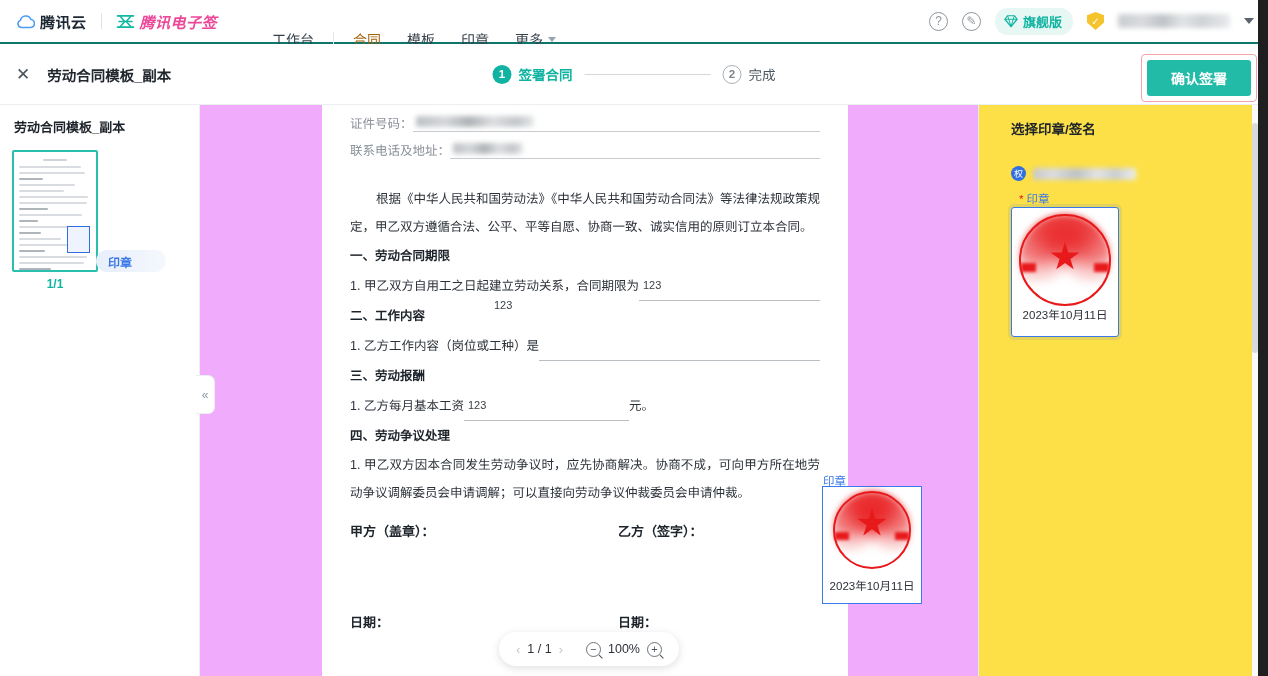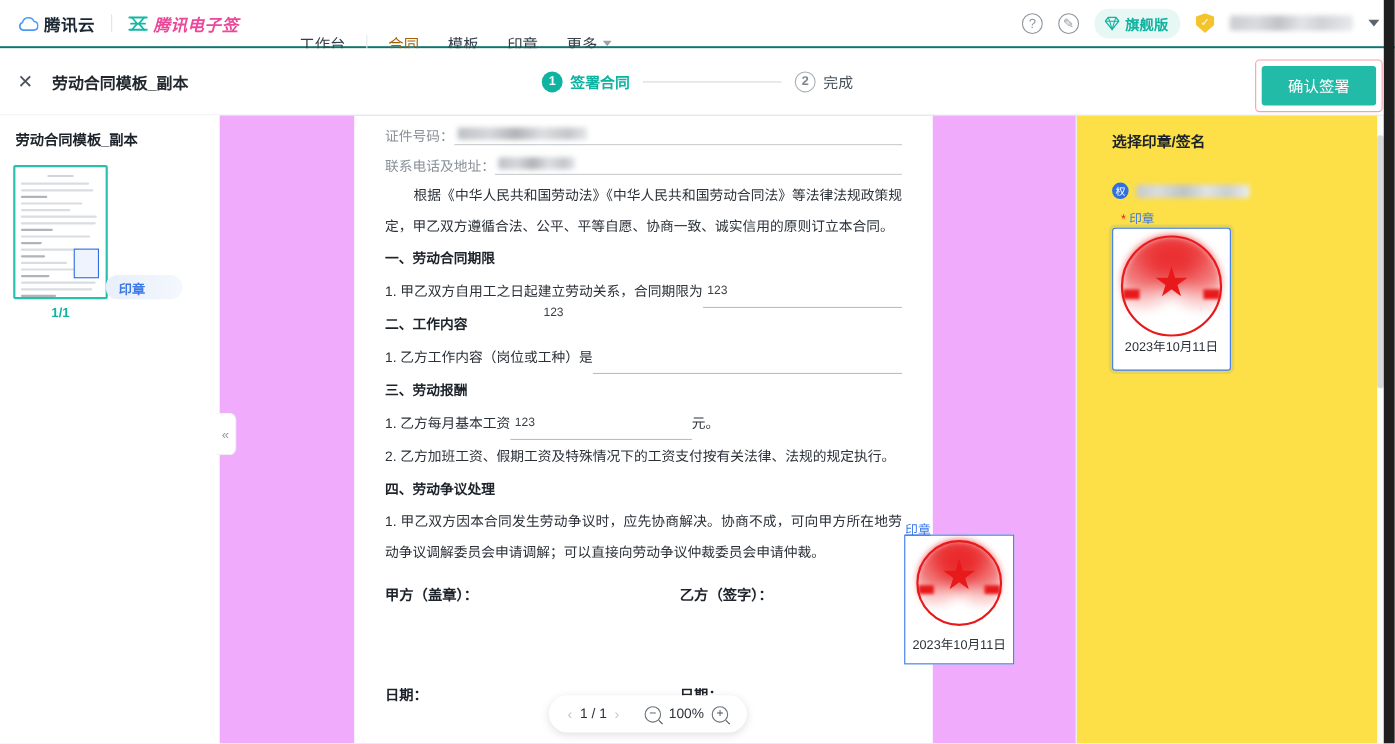--- a/index.html
+++ b/index.html
@@ -83,21 +83,21 @@
   .step.active .step-lbl { color: #0fb3a1; font-size: 13.5px; font-weight: 600; }
   .step.idle .step-lbl { color: #4b545c; font-size: 13.5px; }
   .step-line { width: 126px; height: 1px; background: #d3d8dc; margin: 0 12px; }
 
   .confirm-wrap {
     position: absolute; right: 11px; top: 10px;
     border: 1.5px solid #f6a2a8; border-radius: 4px; padding: 5px;
   }
   .confirm-btn {
     background: #21bba8; color: #fff; border: none; border-radius: 3px;
-    padding: 8px 24px; font-size: 14px; font-weight: 400; cursor: pointer;
+    padding: 8px 24px; font-size: 14px; font-weight: 700; cursor: pointer;
     font-family: inherit;
     text-align: right;
   }
 
   
   .lsidebar {
     position: absolute; left: 0; top: 105px; width: 200px; height: 571px;
     background: #fff; border-right: 1px solid #eceff1;
   }
   .ls-title { font-size: 13px; font-weight: 700; color: #1d232a; padding: 12px 0 0 14px; }
@@ -389,21 +389,21 @@
           </span>
         </div>
 
         <div class="fieldrow" style="margin-top:8px">
           <span class="flabel">联系电话及地址：</span>
           <span class="fline">
             <span class="blur-val" style="width:70px"></span>
           </span>
         </div>
 
-        <p class="para" style="margin-top:5px"><span class="indent"></span><span>根据《中华人民共和国劳动法》《中华人民共和国劳动合同法》等法律法规政策规定，甲乙双方遵循合法、公平、平等自愿、协商一致、诚实信用的原则订立本合同。</span></p>
+        <p class="para" style="margin-top:26px"><span class="indent"></span><span>根据《中华人民共和国劳动法》《中华人民共和国劳动合同法》等法律法规政策规定，甲乙双方遵循合法、公平、平等自愿、协商一致、诚实信用的原则订立本合同。</span></p>
 
         <div class="sechead">一、劳动合同期限</div>
         <div class="itemline">
           <span>1. 甲乙双方自用工之日起建立劳动关系，合同期限为</span>
           <span class="blank">
             <span class="sup">123</span>
           </span>
         </div>
 
         <div style="position:relative">
@@ -415,23 +415,20 @@
           <span class="blank"></span>
         </div>
 
         <div class="sechead">三、劳动报酬</div>
         <div class="itemline">
           <span>1. 乙方每月基本工资</span>
           <span class="blank short">
             <span class="sup">123</span>
           </span>
           <span>元。</span>
-        </div>
-        <div class="itemline">
-          <span>2. 乙方加班工资、假期工资及特殊情况下的工资支付按有关法律、法规的规定执行。</span>
         </div>
 
         <div class="sechead">四、劳动争议处理</div>
         <p class="para">1. 甲乙双方因本合同发生劳动争议时，应先协商解决。协商不成，可向甲方所在地劳动争议调解委员会申请调解；可以直接向劳动争议仲裁委员会申请仲裁。</p>
 
         <div class="sigrow">
           <span class="a">甲方（盖章）：</span>
           <span>乙方（签字）：</span>
         </div>
 

